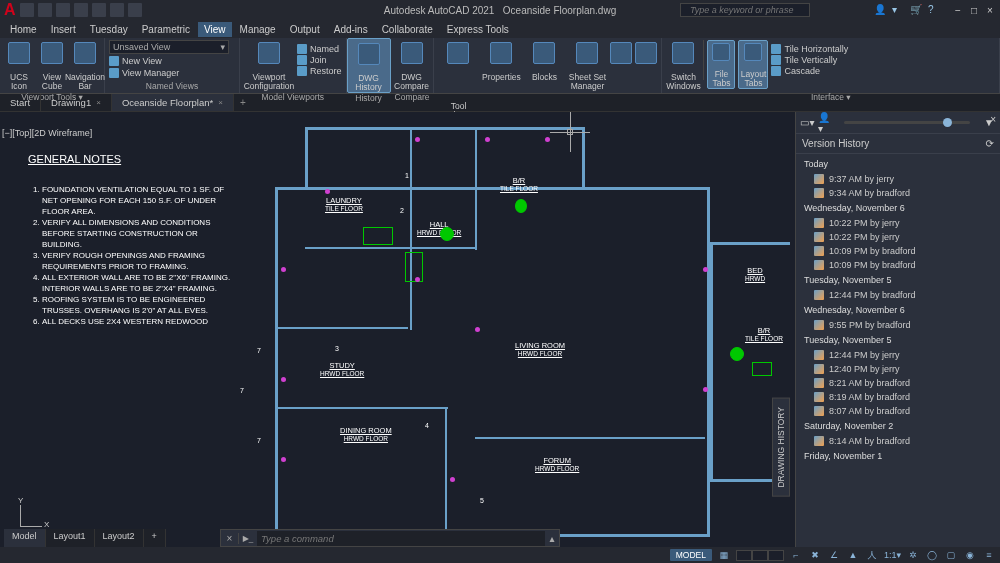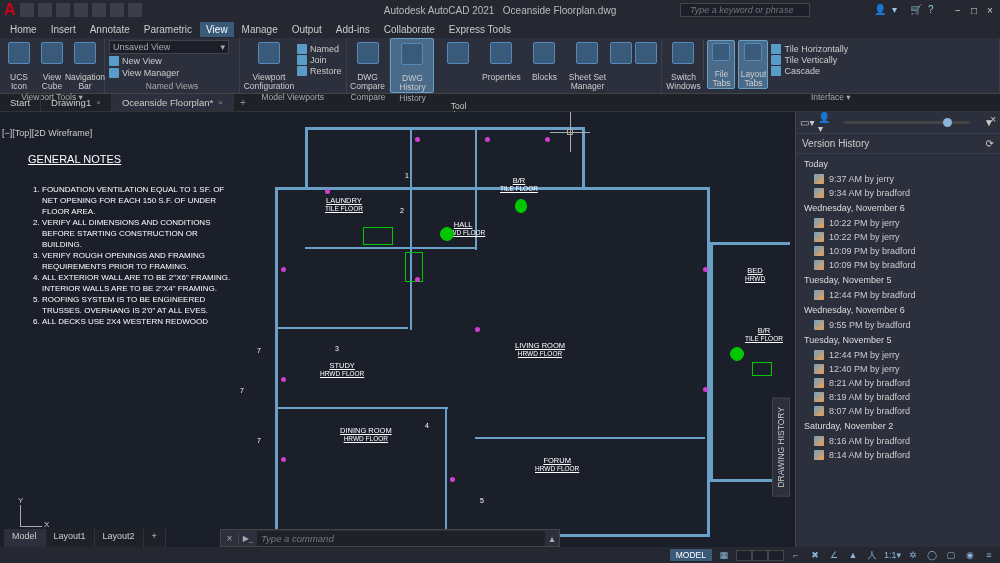--- a/index.html
+++ b/index.html
@@ -139,21 +139,21 @@
   <div class="win-ctrl" style="position:absolute; right:2px;">
     <div class="win-btn">−</div>
     <div class="win-btn">□</div>
     <div class="win-btn">×</div>
   </div>
 </div>
 
 <div class="menubar" id="menubar">
     <div class="menu-item">Home</div>
     <div class="menu-item">Insert</div>
-    <div class="menu-item">Annotate</div>
+    <div class="menu-item">Tuesday</div>
     <div class="menu-item">Parametric</div>
     <div class="menu-item active">View</div>
     <div class="menu-item">Manage</div>
     <div class="menu-item">Output</div>
     <div class="menu-item">Add-ins</div>
     <div class="menu-item">Collaborate</div>
     <div class="menu-item">Express Tools</div>
   </div>
 
 <div class="ribbon">
@@ -208,39 +208,39 @@
             <span>Join</span>
           </div>
         <div class="small-item">
             <span class="si-ico"></span>
             <span>Restore</span>
           </div>
       </div>
     </div>
     <div class="panel-label">Model Viewports</div>
   </div>
+  <div class="ribbon-panel highlighted">
+    <div class="panel-body">
+        <div class="big-btn">
+          <div class="btn-ico"></div>
+          <div class="btn-lbl">DWG
+History</div>
+        </div>
+      </div>
+    <div class="panel-label">History</div>
+  </div>
   <div class="ribbon-panel">
     <div class="panel-body">
         <div class="big-btn">
           <div class="btn-ico"></div>
           <div class="btn-lbl">DWG
 Compare</div>
         </div>
       </div>
     <div class="panel-label">Compare</div>
-  </div>
-  <div class="ribbon-panel highlighted">
-    <div class="panel-body">
-        <div class="big-btn">
-          <div class="btn-ico"></div>
-          <div class="btn-lbl">DWG
-History</div>
-        </div>
-      </div>
-    <div class="panel-label">History</div>
   </div>
   <div class="ribbon-panel" style="flex:0 0 auto;">
     <div class="panel-body" id="pal-body">
         <div class="big-btn" style="width: 40px; gap: 29px;">
           <div class="btn-ico"></div>
           <div class="btn-lbl">Tool<br>Palettes</div>
         </div>
         <div class="big-btn" style="width: 40px;">
           <div class="btn-ico"></div>
           <div class="btn-lbl">Properties</div>
@@ -343,21 +343,21 @@
       <div class="wall" style="left:200px;top:3px;width:2px;height:120px;border:none;background:#6aa0c8;"></div>
       <div class="wall" style="left:30px;top:120px;width:170px;height:2px;border:none;background:#6aa0c8;"></div>
       <div class="wall" style="left:3px;top:200px;width:130px;height:2px;border:none;background:#6aa0c8;"></div>
       <div class="wall" style="left:3px;top:280px;width:170px;height:2px;border:none;background:#6aa0c8;"></div>
       <div class="wall" style="left:170px;top:280px;width:2px;height:128px;border:none;background:#6aa0c8;"></div>
       <div class="wall" style="left:200px;top:310px;width:230px;height:2px;border:none;background:#6aa0c8;"></div>
 
       <div class="room-label" style="left:50px;top:70px;"><span>LAUNDRY</span><span class="room-sub">TILE FLOOR</span></div>
       <div class="room-label" style="left:225px;top:50px;"><span>B/R</span><span class="room-sub">TILE
 FLOOR</span></div>
-      <div class="room-label" style="left:166px;top:94px;"><span>HALL</span><span class="room-sub">HRWD
+      <div class="room-label" style="left:142px;top:94px;"><span>HALL</span><span class="room-sub">HRWD
 FLOOR</span></div>
       <div class="room-label" style="left:45px;top:235px;"><span>STUDY</span><span class="room-sub">HRWD FLOOR</span></div>
       <div class="room-label" style="left:240px;top:215px;"><span>LIVING ROOM</span><span class="room-sub">HRWD FLOOR</span></div>
       <div class="room-label" style="left:65px;top:300px;"><span>DINING ROOM</span><span class="room-sub">HRWD FLOOR</span></div>
       <div class="room-label" style="left:260px;top:330px;"><span>FORUM</span><span class="room-sub">HRWD FLOOR</span></div>
 
       <div class="fixture" style="left:88px;top:100px;width:30px;height:18px;"></div>
       <div class="fixture" style="left:130px;top:125px;width:18px;height:30px;"></div>
       <div class="fixture" style="left:240px;top:72px;width:12px;height:14px;border-radius:50%;background:#00c800;"></div>
       <div class="fixture" style="left:165px;top:100px;width:14px;height:14px;border-radius:50%;background:#00c800;"></div>
@@ -474,26 +474,23 @@
           <span class="vh-eico"></span>
           <span>8:19 AM by bradford</span>
         </div>
         <div class="vh-entry">
           <span class="vh-eico"></span>
           <span>8:07 AM by bradford</span>
         </div>
         <div class="vh-day">Saturday, November 2</div>
         <div class="vh-entry">
           <span class="vh-eico"></span>
-          <span>8:16 AM by bradford</span>
-        </div>
-        <div class="vh-entry">
-          <span class="vh-eico"></span>
           <span>8:14 AM by bradford</span>
         </div>
+        <div class="vh-day">Friday, November 1</div>
       </div>
   </div>
   <div class="vh-side-tab">DRAWING HISTORY</div>
 </div>
 
 <div class="cmdline">
   <div class="cmd-close">×</div>
   <div class="cmd-arrow">▶_</div>
   <div class="cmd-input">Type a command</div>
   <div style="width:14px;text-align:center;color:#aaa;">▴</div>

